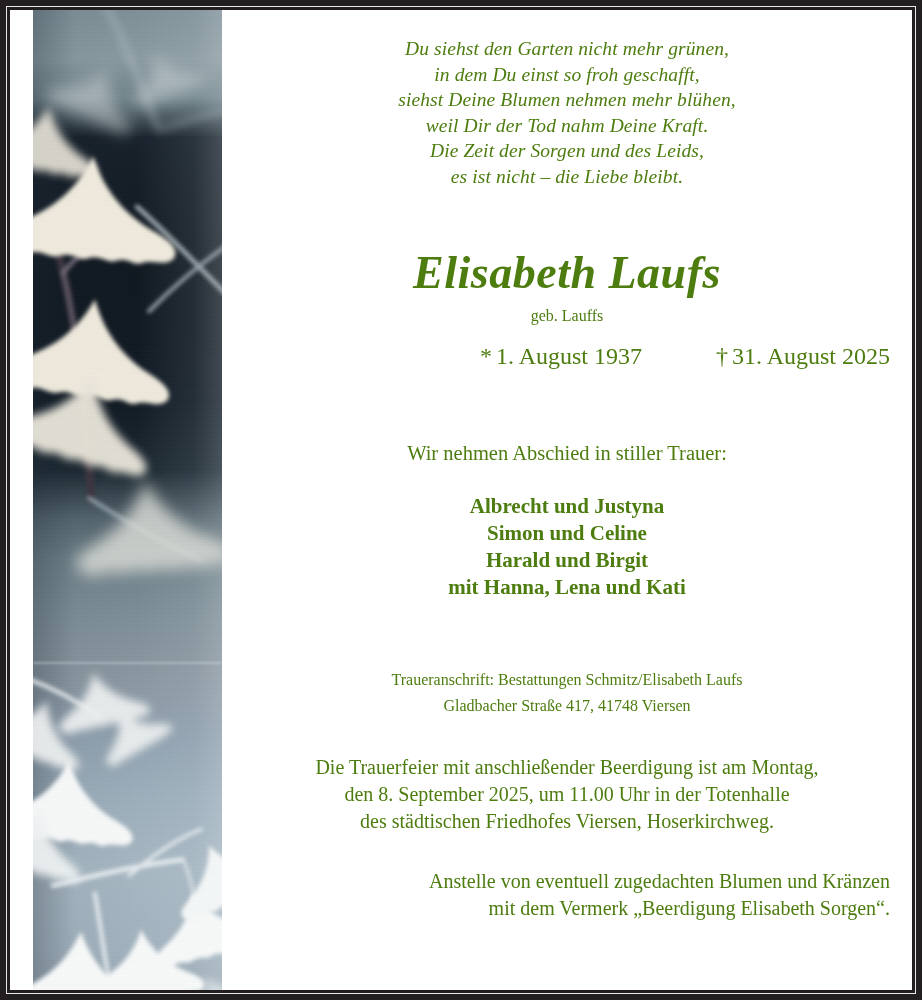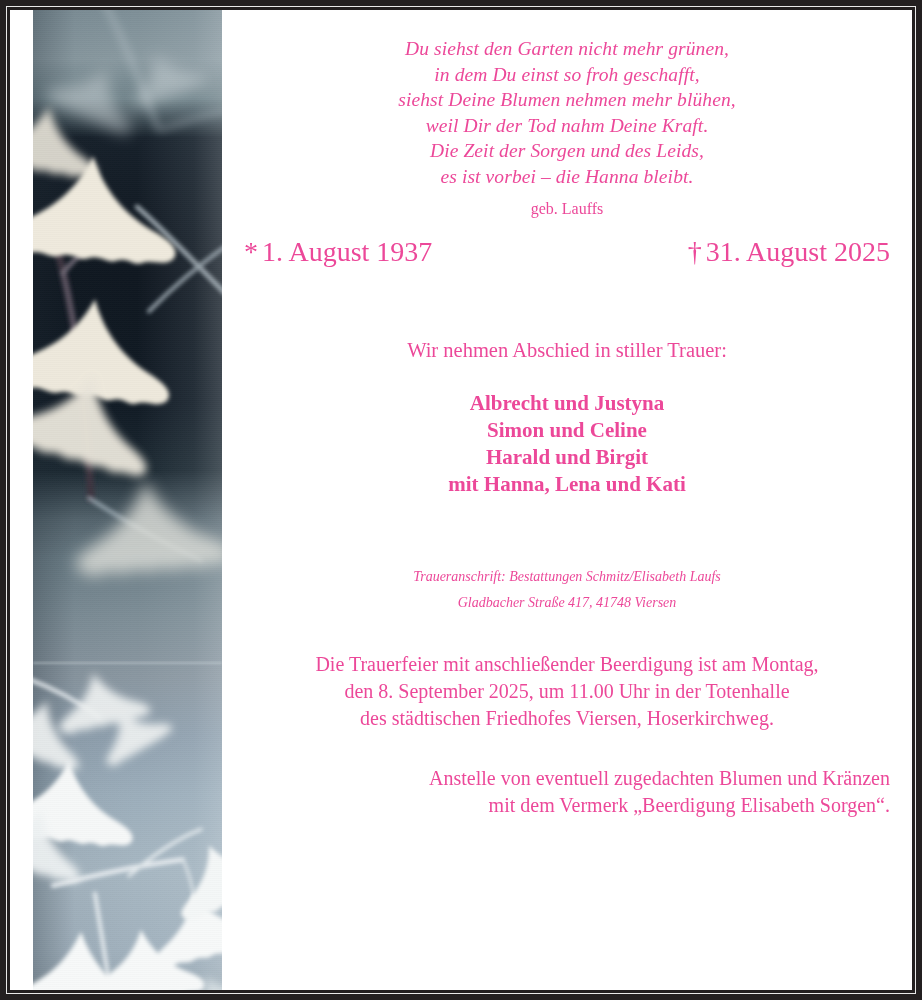--- a/index.html
+++ b/index.html
@@ -114,21 +114,21 @@
     display: block;
   }
 
   
   .text-col {
     flex: 1 1 auto;
     height: 100%;
     box-sizing: border-box;
     padding: 26px 22px 0 22px;
     text-align: center;
-    color: #ec4899;
+    color: #4d7c0f;
   }
 
   .poem {
     font-style: italic;
     font-size: 19.5px;
     line-height: 25.6px;
     letter-spacing: .1px;
     margin: 0;
   }
   .poem .ln { display: block; white-space: nowrap; }
@@ -140,48 +140,47 @@
     letter-spacing: .5px;
     margin: 58px 0 0 0;
     line-height: 1.08;
   }
   .maiden-name {
     font-size: 16px;
     margin: 9px 0 0 0;
     line-height: 1.2;
   }
   .life-dates {
-    font-size: 28px;
+    font-size: 24px;
     margin: 17px 0 0 0;
     line-height: 1.2;
     display: flex;
-    justify-content: space-between;
+    justify-content: flex-end;
     gap: 74px;
   }
   .life-dates .date-item { white-space: nowrap; }
   .life-dates .sym { margin-right: 4px; }
 
   .mourn-intro {
     font-size: 20.5px;
     margin: 70px 0 0 0;
     line-height: 1.2;
   }
   .mourners {
     font-size: 21px;
     font-weight: bold;
     margin: 27px 0 0 0;
     line-height: 27px;
   }
   .mourners .ln { display: block; white-space: nowrap; }
 
   .address-block {
-    font-size: 14px;
+    font-size: 16px;
     margin: 66px 0 0 0;
     line-height: 26.5px;
-    font-style: italic;
   }
   .address-block .ln { display: block; white-space: nowrap; }
 
   .ceremony-block {
     font-size: 20px;
     margin: 34px 0 4px 0;
     line-height: 27px;
   }
   .ceremony-block .ln { display: block; white-space: nowrap; }
 
@@ -317,23 +316,24 @@
       </div>
 
       <div class="text-col">
 
         <div class="poem">
           <span class="ln">Du siehst den Garten nicht mehr grünen,</span>
           <span class="ln">in dem Du einst so froh geschafft,</span>
           <span class="ln">siehst Deine Blumen nehmen mehr blühen,</span>
           <span class="ln">weil Dir der Tod nahm Deine Kraft.</span>
           <span class="ln">Die Zeit der Sorgen und des Leids,</span>
-          <span class="ln">es ist vorbei – die Hanna bleibt.</span>
-        </div>
-
+          <span class="ln">es ist nicht – die Liebe bleibt.</span>
+        </div>
+
+        <h1 class="deceased-name">Elisabeth Laufs</h1>
         <div class="maiden-name">geb. Lauffs</div>
 
         <div class="life-dates">
           <span class="date-item">
             <span class="sym">*</span><span>1. August 1937</span>
           </span>
           <span class="date-item">
             <span class="sym">†</span><span>31. August 2025</span>
           </span>
         </div>

